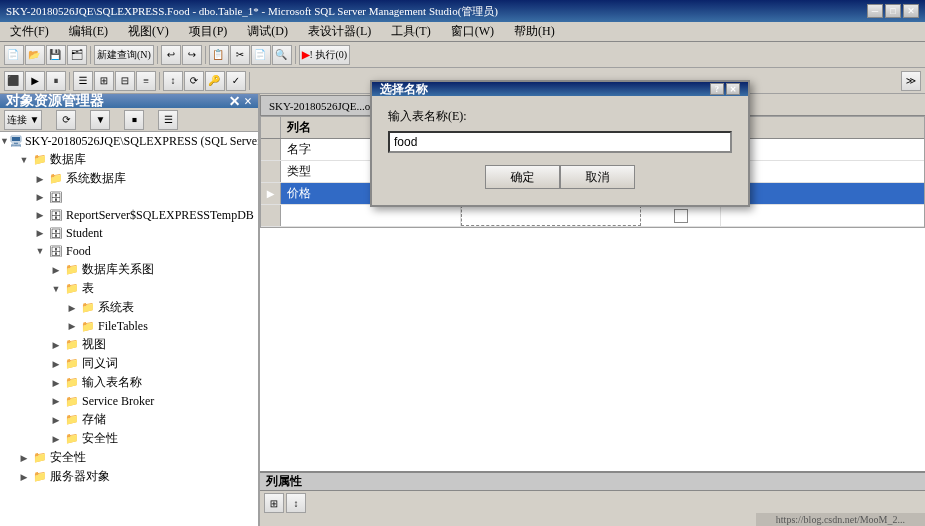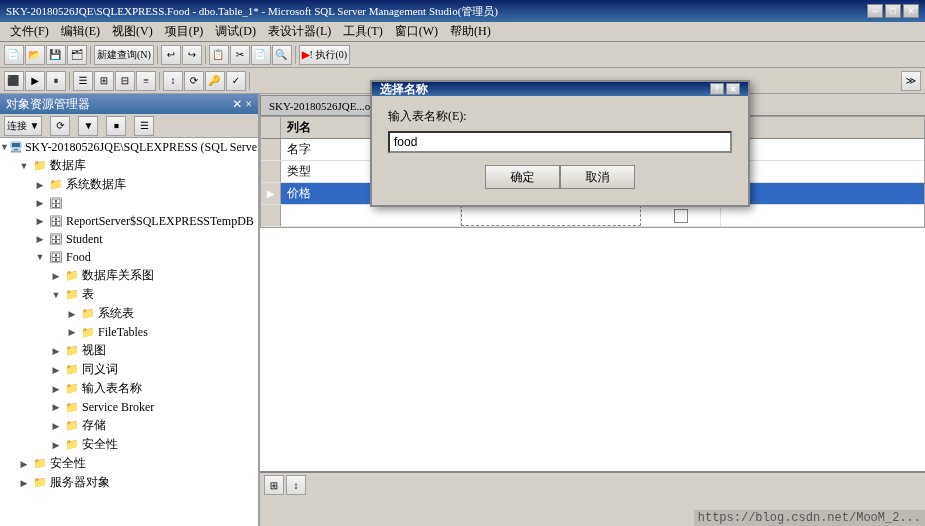--- a/index.html
+++ b/index.html
@@ -25,21 +25,21 @@
       cursor: pointer;
       display: flex; align-items: center; justify-content: center;
     }
 
     
     .menu-bar {
       background: #d4d0c8;
       border-bottom: 1px solid #888;
       padding: 2px 4px;
       display: flex;
-      gap: 0;
+      gap: 8px;
       height: 20px;
       align-items: center;
     }
     .menu-item {
       padding: 1px 6px;
       font-size: 12px;
       cursor: pointer;
       white-space: nowrap;
     }
 
@@ -78,34 +78,34 @@
       min-width: 260px;
       background: #f0f0f0;
       border-right: 2px solid #a0a0a0;
       display: flex;
       flex-direction: column;
     }
     .oe-header {
       background: linear-gradient(to bottom, #6b8cbe, #3a6ea5);
       color: white;
       padding: 2px 6px;
-      font-size: 12px;
-      font-weight: normal;
-      height: 20px;
+      font-size: 14px;
+      font-weight: bold;
+      height: 14px;
       display: flex;
       align-items: center;
       justify-content: space-between;
     }
     .oe-toolbar {
       background: #d4d0c8;
       border-bottom: 1px solid #a0a0a0;
       padding: 2px 4px;
       display: flex;
       align-items: center;
-      gap: 8px;
+      gap: 14px;
       height: 24px;
     }
     .oe-content {
       flex: 1;
       overflow-y: auto;
       overflow-x: hidden;
       background: white;
       font-size: 12px;
     }
     .tree-item {
@@ -320,23 +320,22 @@
       gap: 2px;
     }
 
     
     .status-bar {
       position: fixed;
       bottom: 0;
       right: 0;
       background: rgba(0,0,0,0.1);
       color: #555;
-      font-size: 12px;
-      padding: 1px 4px;
-      font-family: Liberation Mono, monospace;
+      font-size: 10px;
+      padding: 1px 20px;
     }
 
     
     ::-webkit-scrollbar { width: 12px; }
     ::-webkit-scrollbar-track { background: #f0f0f0; }
     ::-webkit-scrollbar-thumb { background: #b0b0b0; border: 1px solid #888; }
 
     .indent1 { padding-left: 16px; }
     .indent2 { padding-left: 32px; }
     .indent3 { padding-left: 48px; }
@@ -596,20 +595,23 @@
           <div class="grid-cell grid-cell-type"></div>
           <div class="grid-cell grid-cell-null">
             <div class="checkbox-cell"></div>
           </div>
         </div>
       </div>
 
       <div style="flex:1; background:white;"></div>
 
       <div class="props-panel">
+        <div class="props-header">
+          <span>列属性</span>
+        </div>
         <div class="props-toolbar">
           <div class="tb-btn">⊞</div>
           <div class="tb-btn">↕</div>
         </div>
       </div>
     </div>
   </div>
 </div>
 
 <div class="dialog-overlay">

